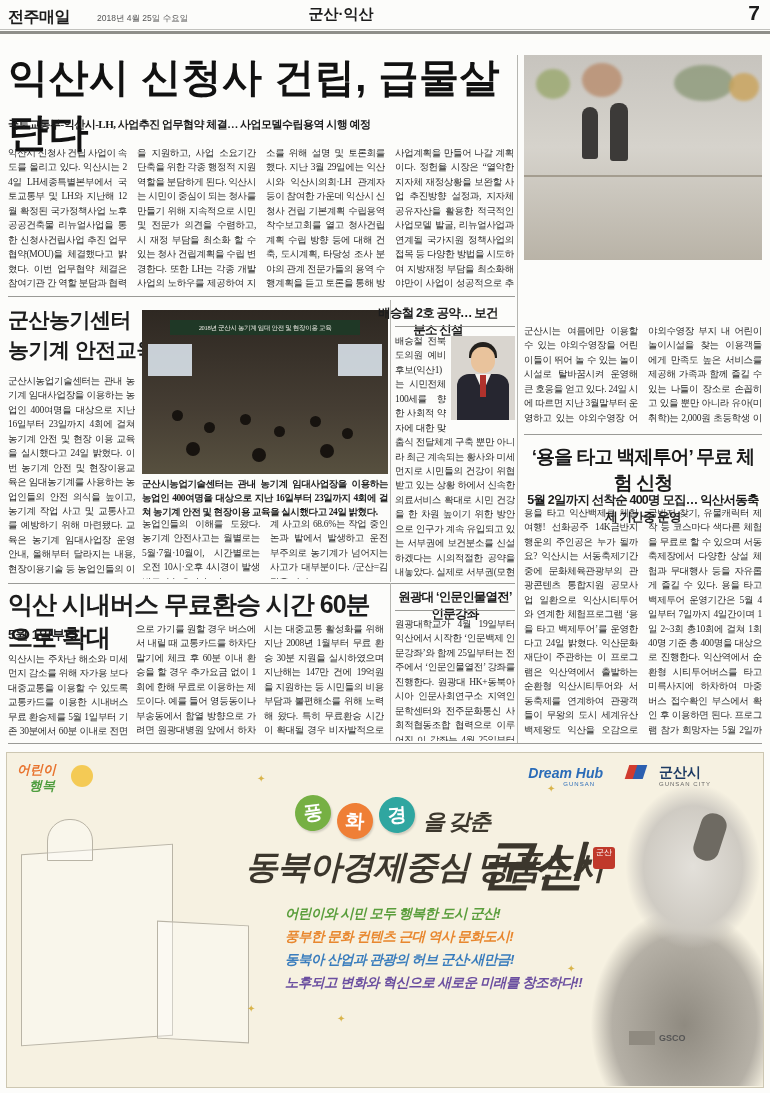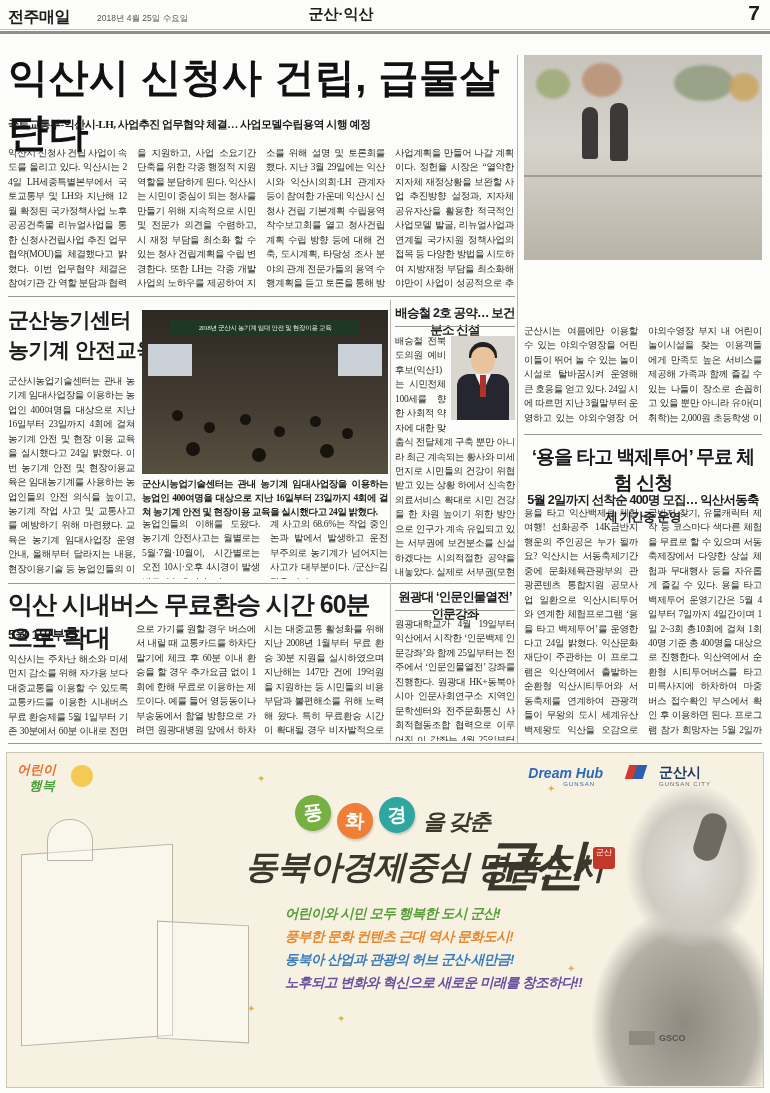--- a/index.html
+++ b/index.html
@@ -121,21 +121,21 @@
     <div class="head-dot" style="left:168px;top:106px;"></div>
     <div class="head-dot" style="left:200px;top:118px;"></div>
     <div class="head-dot" style="left:44px;top:132px;width:14px;height:14px;"></div>
     <div class="head-dot" style="left:110px;top:138px;width:14px;height:14px;"></div>
     <div class="head-dot" style="left:178px;top:134px;width:14px;height:14px;"></div>
   </div>
   <div class="abs caption" style="left:142px;top:478px;width:246px;height:36px;">군산시농업기술센터는 관내 농기계 임대사업장을 이용하는 농업인 400여명을 대상으로 지난 16일부터 23일까지 4회에 걸쳐 농기계 안전 및 현장이용 교육을 실시했다고 24일 밝혔다.</div>
   <div class="abs bodytext" style="left:142px;top:517px;width:118px;height:62px;">농업인들의 이해를 도왔다. 농기계 안전사고는 월별로는 5월·7월·10월이, 시간별로는 오전 10시·오후 4시경이 발생빈도가 높으며, 농기</div>
   <div class="abs bodytext" style="left:270px;top:517px;width:118px;height:62px;">계 사고의 68.6%는 작업 중인 논과 밭에서 발생하고 운전 부주의로 농기계가 넘어지는 사고가 대부분이다.  /군산=김정훈 기자</div>
 
-  <div class="abs h-small sans" style="left:395px;top:305px;width:120px;">배승철 2호 공약… 보건분소 신설</div>
+  <div class="abs h-small sans" style="left:378px;top:305px;width:120px;">배승철 2호 공약… 보건분소 신설</div>
   <div class="abs rule-h" style="left:395px;top:326px;width:120px;"></div>
   <div class="abs bodytext" style="left:395px;top:334px;width:120px;height:246px;">
     <span class="portrait">
       <span class="p-hair"></span>
       <span class="p-face"></span>
       <span class="p-body"></span>
       <span class="p-shirt"></span>
       <span class="p-tie"></span>
     </span>
     <span>배승철 전북도의원 예비후보(익산1)는 시민전체 100세를 향한 사회적 약자에 대한 맞춤식 전달체계 구축 뿐만 아니라 최근 계속되는 황사와 미세먼지로 시민들의 건강이 위협받고 있는 상황 하에서 신속한 의료서비스 확대로 시민 건강을 한 차원 높이기 위한 방안으로 인구가 계속 유입되고 있는 서부권에 보건분소를 신설하겠다는 시의적절한 공약을 내놓았다. 실제로 서부권(모현·송학·오산) 인구는 2011년 4만 7천명에서 2017년 59,000명으로 6년 사이에 1만 2천명이 유입되어 인구밀집지역으로 분류되어 타 지역에 비해 질적인 의료서비스가 필요한 지역으로 알려져 있다.  /익산=장병원 기자</span>

